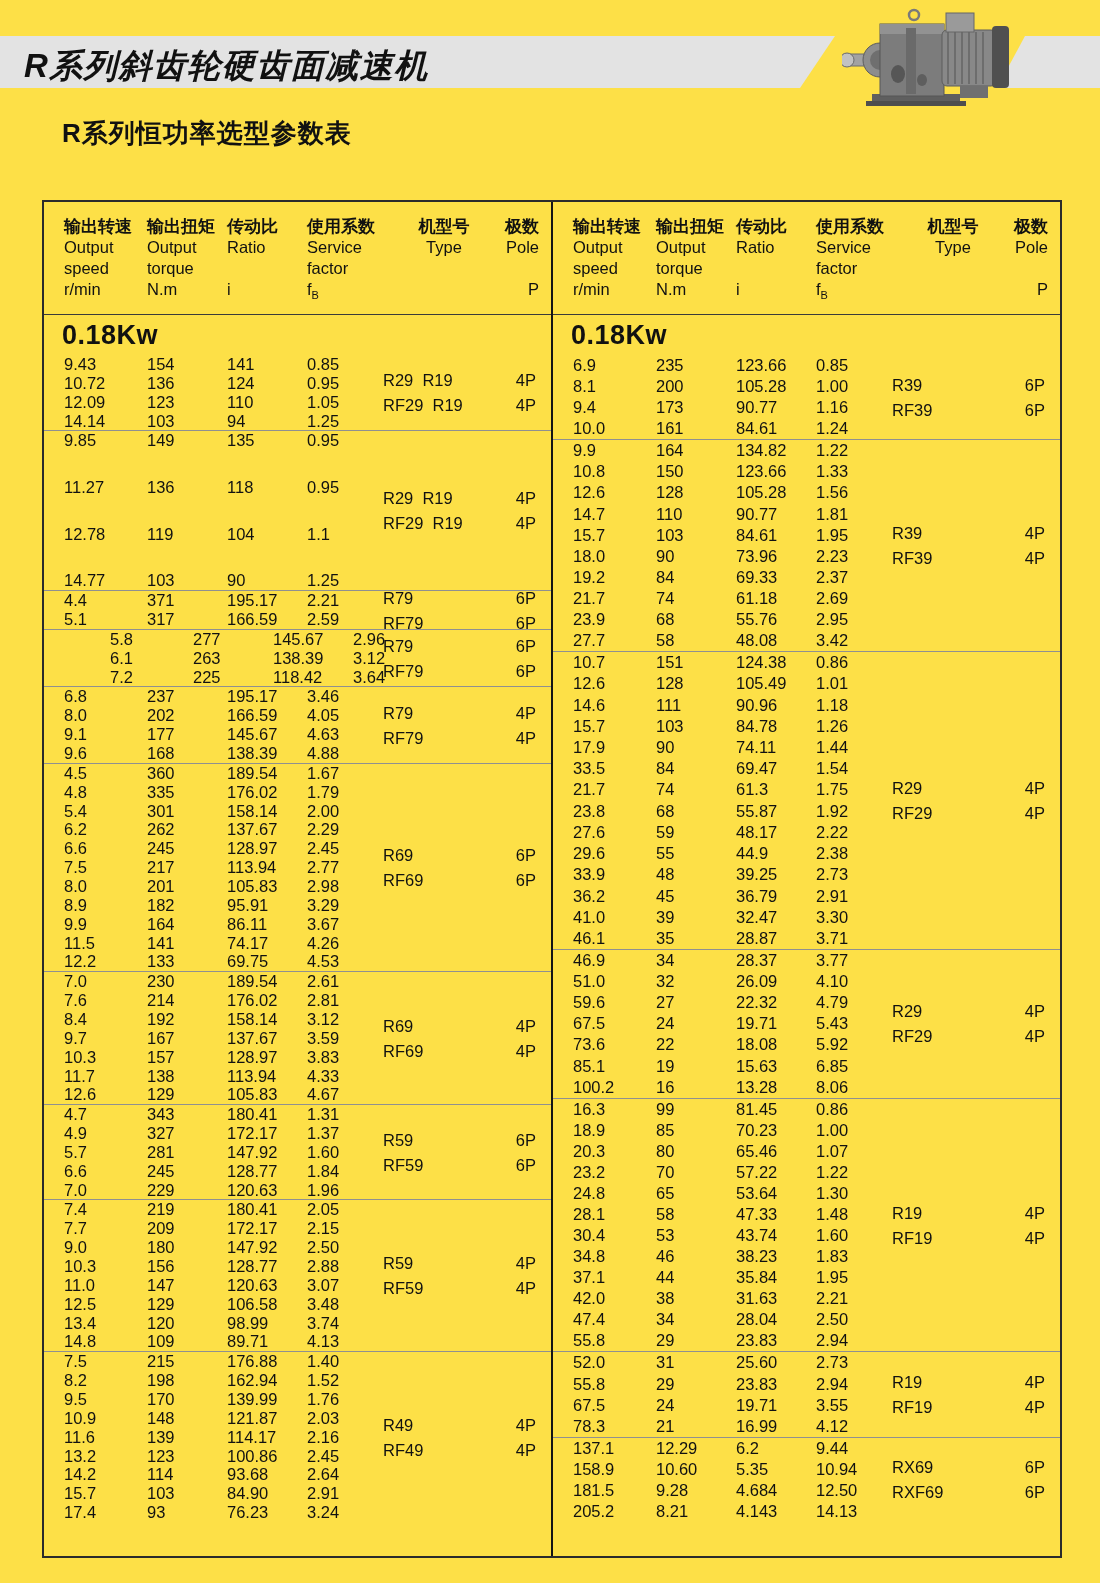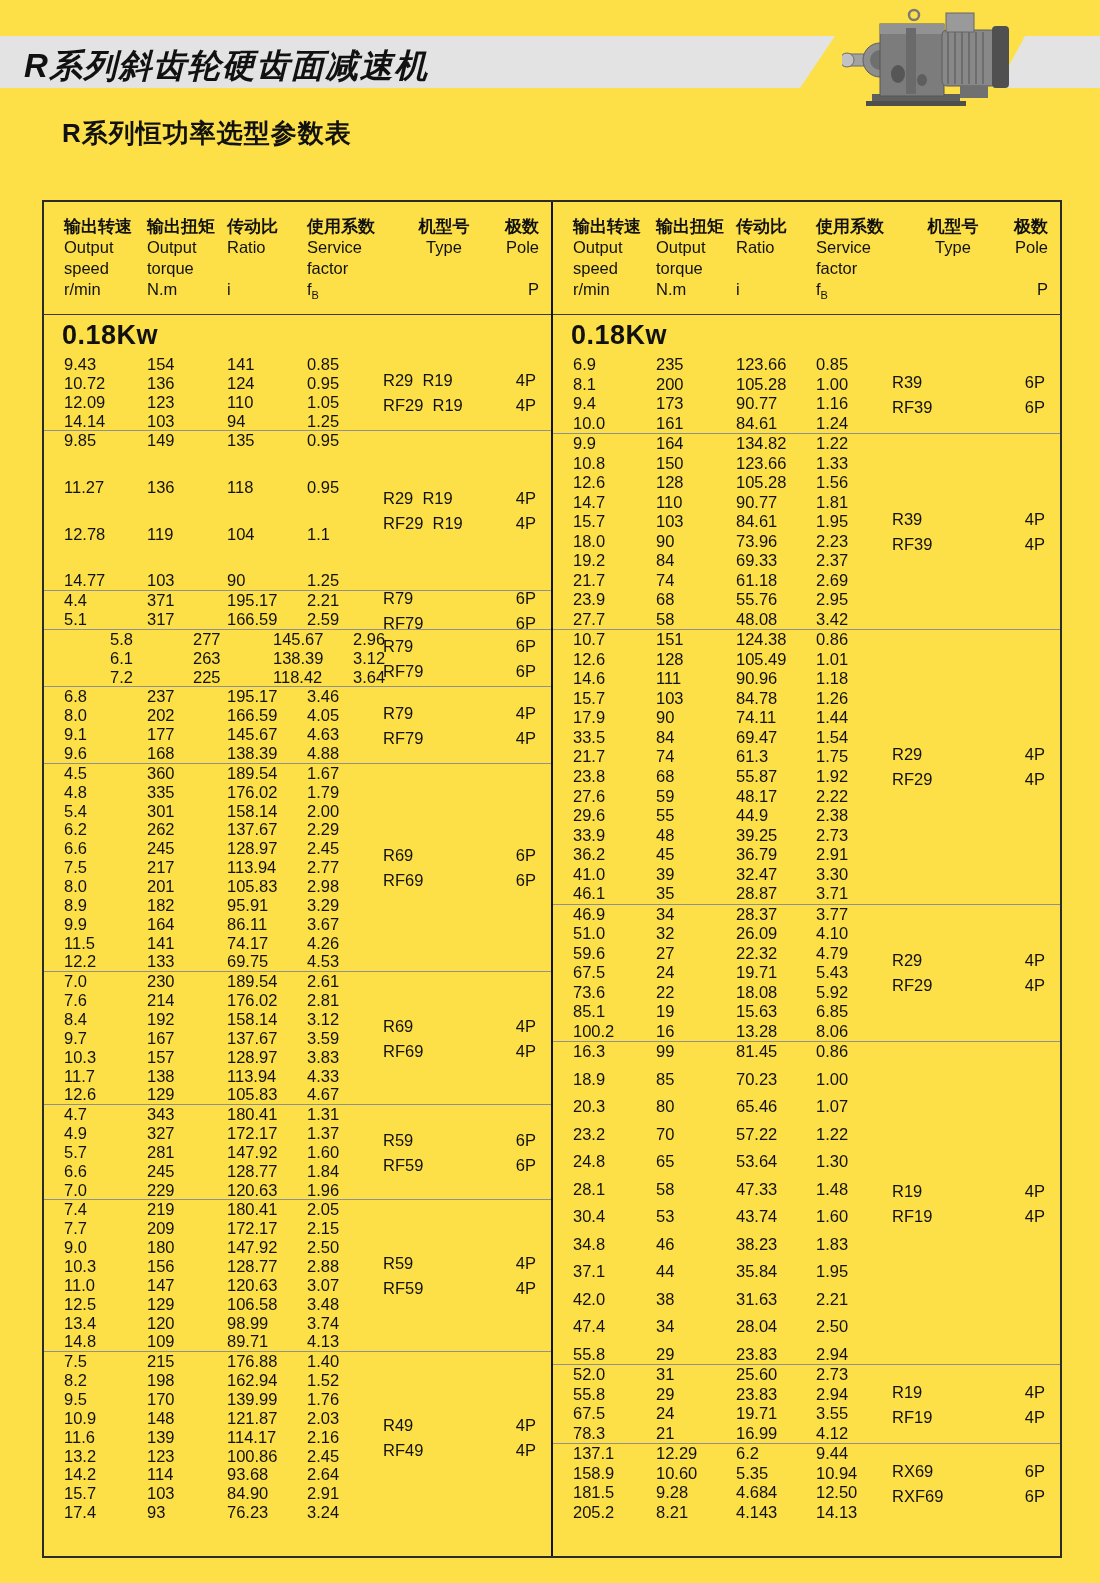--- a/index.html
+++ b/index.html
@@ -884,21 +884,21 @@
                 <div class="tp-line">
                   <span class="tp-type">R29</span>
                   <span class="tp-pole">4P</span>
                 </div>
                 <div class="tp-line">
                   <span class="tp-type">RF29</span>
                   <span class="tp-pole">4P</span>
                 </div>
               </div>
             </div>
-            <div class="group" style="flex-grow: 12; gap: 8px;">
+            <div class="group" style="flex-grow: 12;">
               <div class="row">
                 <div class="cell">16.3</div>
                 <div class="cell">99</div>
                 <div class="cell">81.45</div>
                 <div class="cell">0.86</div>
               </div>
               <div class="row">
                 <div class="cell">18.9</div>
                 <div class="cell">85</div>
                 <div class="cell">70.23</div>

